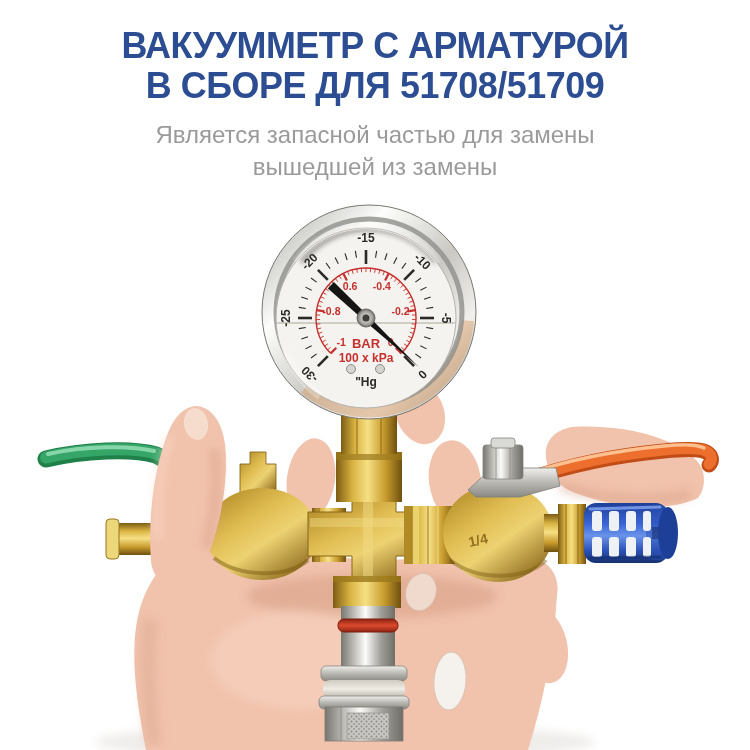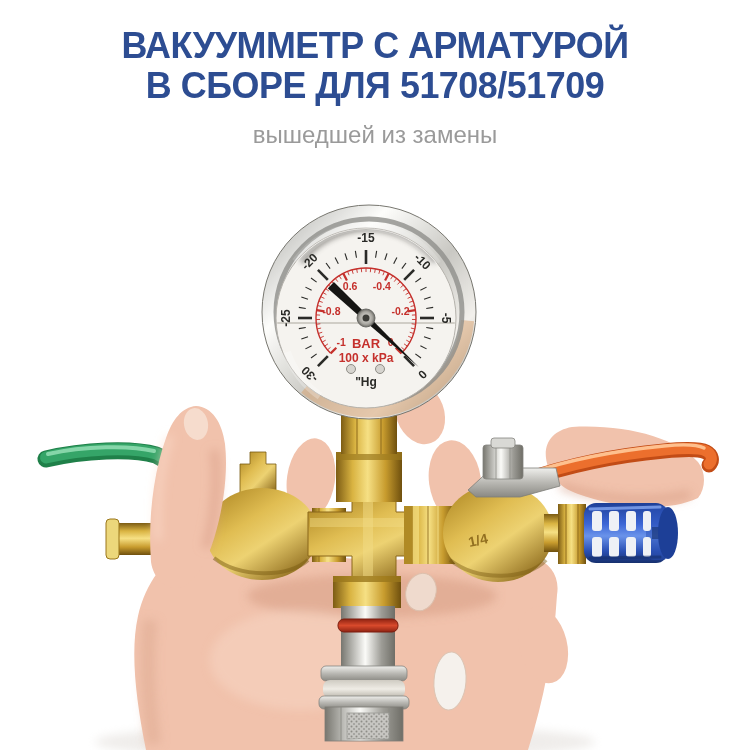--- a/index.html
+++ b/index.html
@@ -23,20 +23,21 @@
 </head>
 <body>
 
 <div class="page">
   <div class="header">
     <div class="title">
       <span>ВАКУУММЕТР С АРМАТУРОЙ</span>
       <span>В СБОРЕ ДЛЯ 51708/51709</span>
     </div>
     <div class="subtitle">
+      <span>Является запасной частью для замены</span>
       <span>вышедшей из замены</span>
     </div>
   </div>
 
   <svg class="photo" viewBox="0 0 750 750">
     <defs>
       <filter id="soft" x="-40%" y="-40%" width="180%" height="180%">
           <feGaussianBlur stdDeviation="5"></feGaussianBlur>
         </filter>
       <filter id="soft2" x="-40%" y="-40%" width="180%" height="180%">

